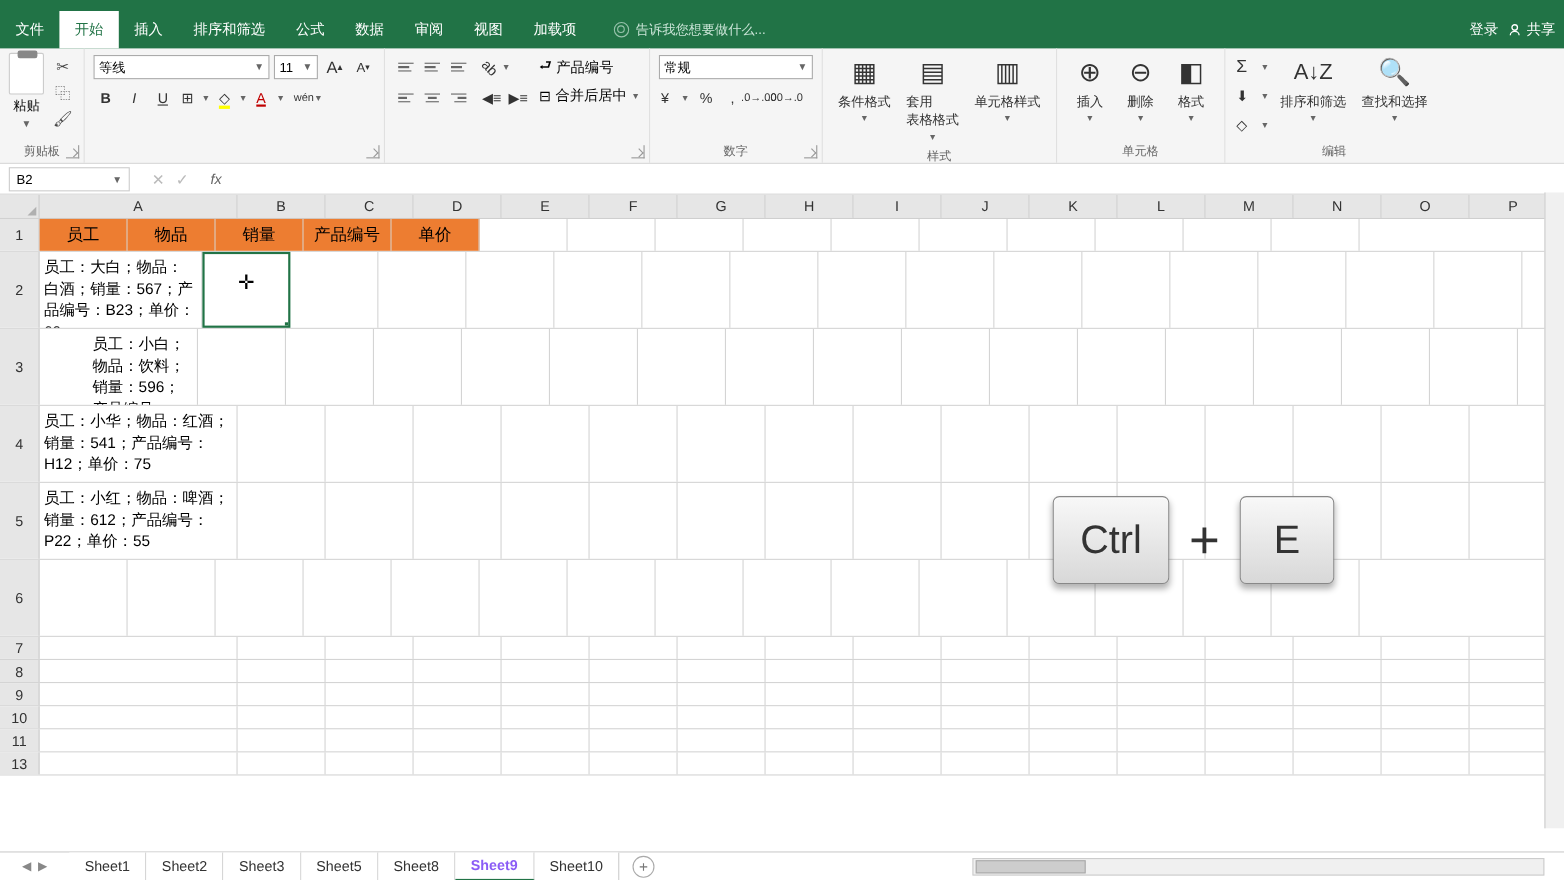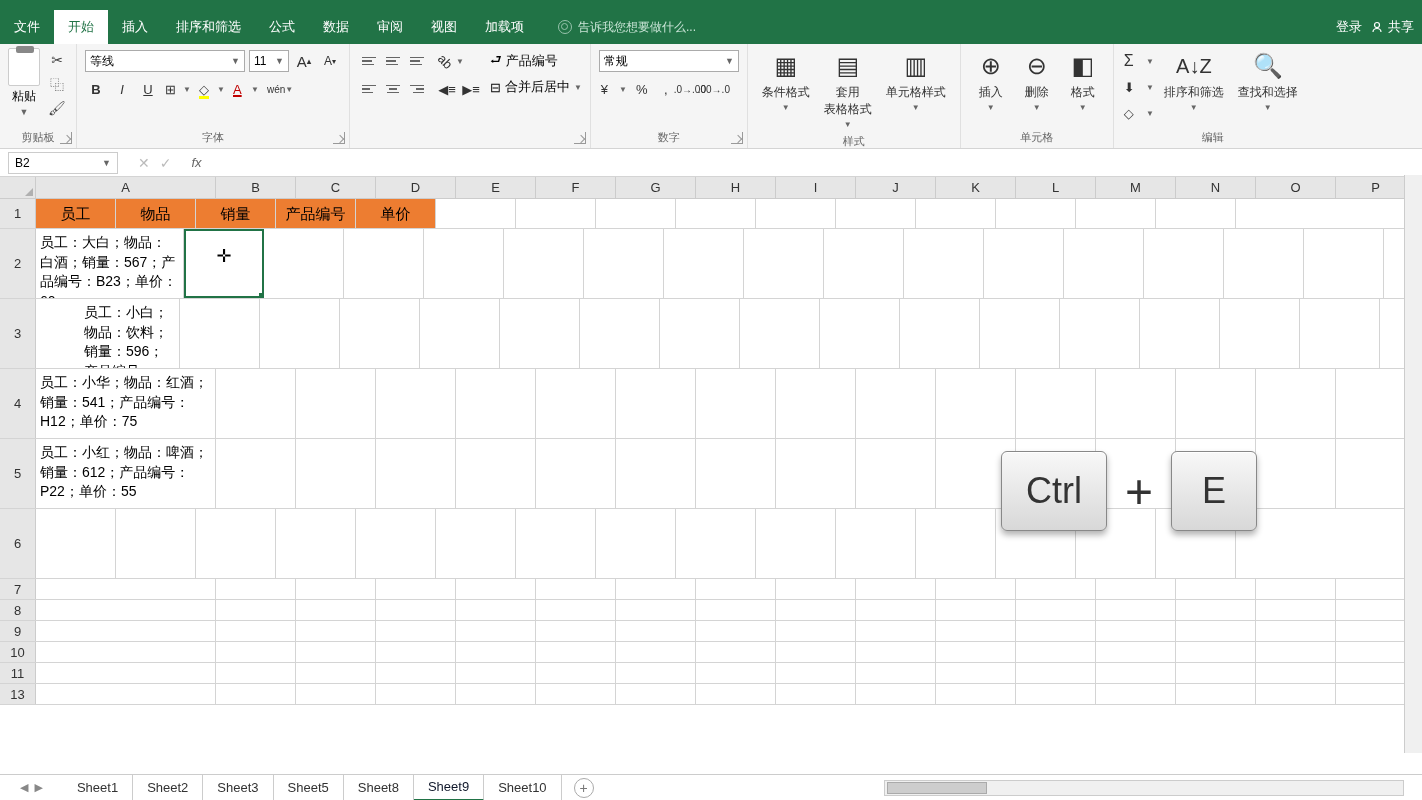--- a/index.html
+++ b/index.html
@@ -57,28 +57,28 @@
     .corner::after { content:""; position:absolute; right:2px; bottom:2px; width:0; height:0; border-left:8px solid transparent; border-bottom:8px solid #b0b0b0;}
     .col-h { border-right: 1px solid #ccc; text-align: center; font-size: 13px; color: #333; line-height: 22px; background: #e6e6e6;}
     .row { display: flex; border-bottom: 1px solid #d4d4d4; }
     .row-h { width: 36px; border-right: 1px solid #ccc; background: #e6e6e6; text-align: center; font-size: 13px; color: #333; display: flex; align-items: center; justify-content: center;}
     .cell { border-right: 1px solid #d4d4d4; padding: 2px 4px; font-size: 14px; color: #000; line-height: 1.4; display: flex; align-items: center; overflow: hidden;}
     .hdr-cell { background: #ed7d31; color: #000; font-size: 15px; justify-content: center; font-weight: 400;}
     .selected-cell { border: 2px solid #217346 !important; position: relative; }
     .selected-cell::after { content: ""; position: absolute; width: 6px; height: 6px; background: #217346; right: -3px; bottom: -3px;}
     .cursor-plus { position: absolute; font-size: 18px; color: #000; pointer-events: none;}
     
-    .kbd-overlay { position: absolute; top: 274px; left: 957px; display: flex; align-items: center; gap: 18px; z-index: 100; margin-left: 44px;}
+    .kbd-overlay { position: absolute; top: 274px; left: 957px; display: flex; align-items: center; gap: 18px; z-index: 100;}
     .key { background: linear-gradient(#f8f8f8, #d8d8d8); border: 1px solid #888; border-radius: 6px; box-shadow: 0 4px 6px rgba(0,0,0,0.3), inset 0 1px 0 #fff; padding: 18px 24px; font-size: 36px; font-family: Arial,sans-serif; color: #333;}
     .plus-sign { font-size: 48px; color: #333; font-weight: 300; }
     
     .sheettabs { height: 26px; border-top: 1px solid #ccc; display: flex; align-items: center; background: #fff; position: absolute; bottom: 0; width: 100%;}
     .nav-arrows { display:flex; gap:6px; padding: 0 20px; color:#888; font-size:11px;}
     .sheet-tab { padding: 0 14px; height: 26px; display:flex; align-items:center; font-size: 13px; border-right: 1px solid #ccc; color: #333; background:#fff;}
-    .sheet-tab.active { border-bottom: 2px solid #217346; color: #0f172a; font-weight: 400;}
+    .sheet-tab.active { border-bottom: 2px solid #217346; color: #8b5cf6; font-weight: 700;}
     .add-sheet { width: 20px; height: 20px; border: 1px solid #aaa; border-radius: 50%; display:flex; align-items:center; justify-content:center; margin-left: 12px; font-size: 14px; color:#777;}
     .hscroll { position:absolute; right: 18px; bottom: 4px; width: 520px; height: 16px; background:#f0f0f0; border:1px solid #ccc; display:flex; align-items:center;}
     .hthumb { width: 100px; height: 12px; background:#cdcdcd; margin-left: 2px; border:1px solid #aaa;}
     
     .vscroll-track { position:absolute; right:0; top:175px; width:18px; height: 578px; background:#f0f0f0; border-left:1px solid #ccc;}
   </style>
 </head>
 <body>
 
 <div class="titlebar"></div>
@@ -160,21 +160,20 @@
         <div class="btn-sq drop">
             <span class="red-a">A</span>
             <span style="font-size:8px;color:#666">▼</span>
           </div>
         <div class="btn-sq drop">
             <span style="font-size:10px">wén</span>
             <span style="font-size:8px;color:#666">▼</span>
           </div>
       </div>
     </div>
-    <div class="ribbon-group-label">字体</div>
     <div class="launcher"></div>
   </div>
 
   <div class="ribbon-group" style="min-width:240px">
     <div class="ribbon-content" style="gap:8px">
       <div style="display:flex;flex-direction:column;gap:6px;padding-top:2px">
         <div class="align-grid">
           <div class="align-cell">
               <div class="align-line" style="width:100%"></div>
               <div class="align-line" style="width:70%"></div>
@@ -269,21 +268,21 @@
 
   <div class="ribbon-group">
     <div class="ribbon-content">
       <div class="big-btn">
           <div class="big-icon">▦</div>
           <span>条件格式</span>
           <span style="font-size:8px;color:#666">▼</span>
         </div>
       <div class="big-btn">
           <div class="big-icon">▤</div>
-          <span style="white-space:pre;text-align:center">套用
+          <span style="white-space:pre;">套用
 表格格式</span>
           <span style="font-size:8px;color:#666">▼</span>
         </div>
       <div class="big-btn">
           <div class="big-icon">▥</div>
           <span>单元格样式</span>
           <span style="font-size:8px;color:#666">▼</span>
         </div>
     </div>
     <div class="ribbon-group-label">样式</div>

